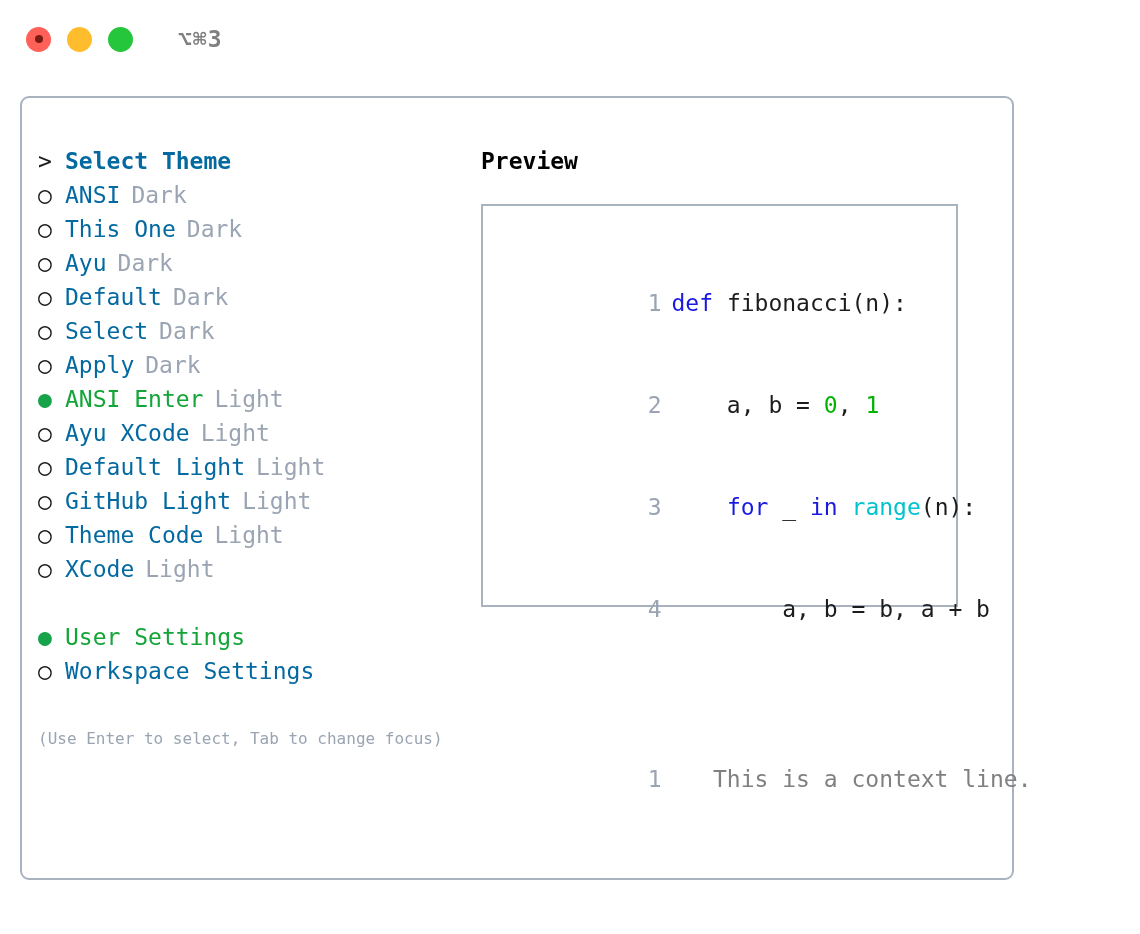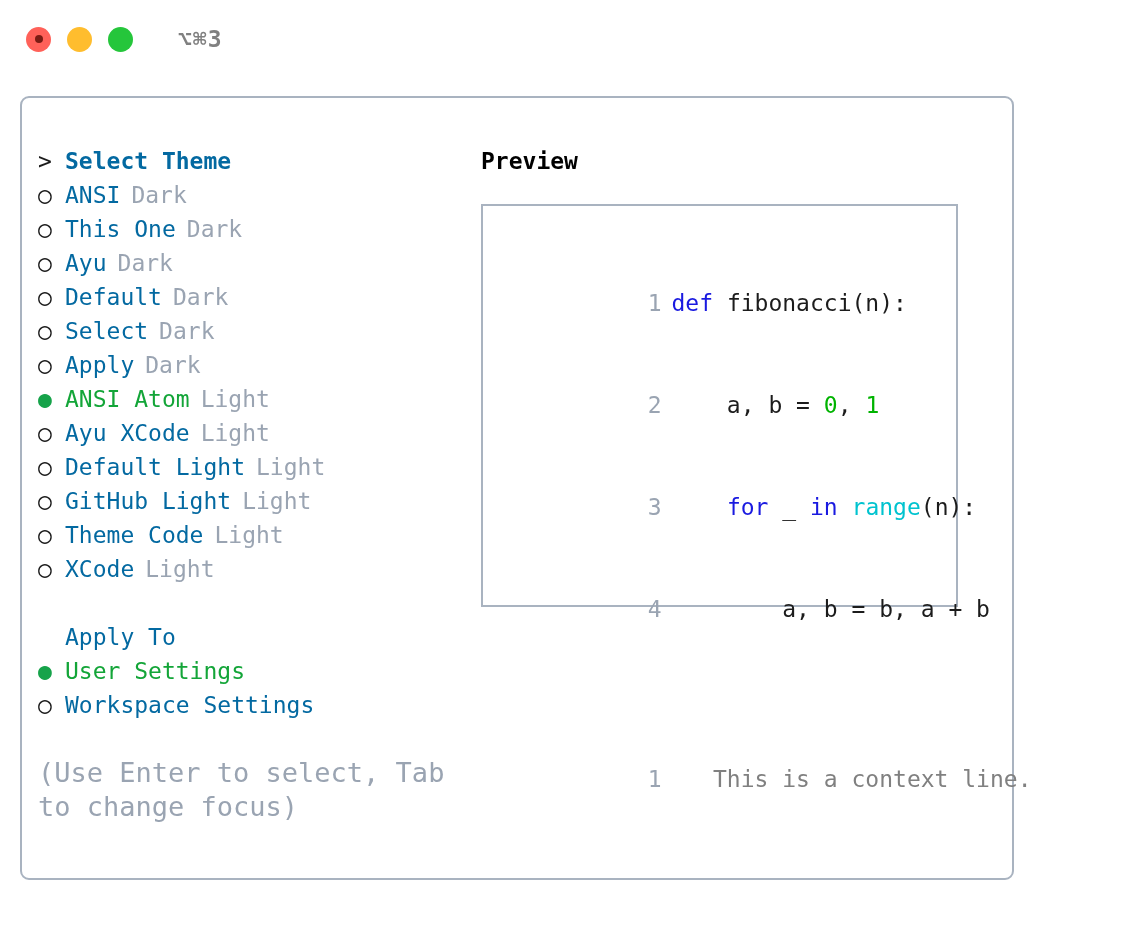--- a/index.html
+++ b/index.html
@@ -121,21 +121,21 @@
   }
   .suffix {
     color: #9aa4b2;
     margin-left: 11px;
   }
   .spacer-row { height: 34px; }
 
   
   #hint {
     margin-top: 34px;
-    font-size: 27px;
+    font-size: 16px;
     line-height: 34px;
     color: #9aa4b2;
     width: 420px;
   }
 
   
   #preview-title {
     font-size: 23px;
     font-weight: bold;
     color: #000000;
@@ -221,21 +221,21 @@
       </div>
 
       <div class="list-row">
         <span class="marker">○</span>
         <span class="label">Apply</span>
         <span class="suffix">Dark</span>
       </div>
 
       <div class="list-row selected">
         <span class="marker sel">●</span>
-        <span class="label">ANSI Atom</span>
+        <span class="label">ANSI Enter</span>
         <span class="suffix">Light</span>
       </div>
 
       <div class="list-row">
         <span class="marker">○</span>
         <span class="label">Ayu XCode</span>
         <span class="suffix">Light</span>
       </div>
 
       <div class="list-row">
@@ -257,24 +257,20 @@
       </div>
 
       <div class="list-row">
         <span class="marker">○</span>
         <span class="label">XCode</span>
         <span class="suffix">Light</span>
       </div>
 
       <div class="spacer-row"></div>
 
-      <div class="list-row">
-        <span class="marker"></span>
-        <span class="label">Apply To</span>
-      </div>
 
       <div class="list-row selected">
         <span class="marker sel">●</span>
         <span class="label">User Settings</span>
       </div>
 
       <div class="list-row">
         <span class="marker">○</span>
         <span class="label">Workspace Settings</span>
       </div>

